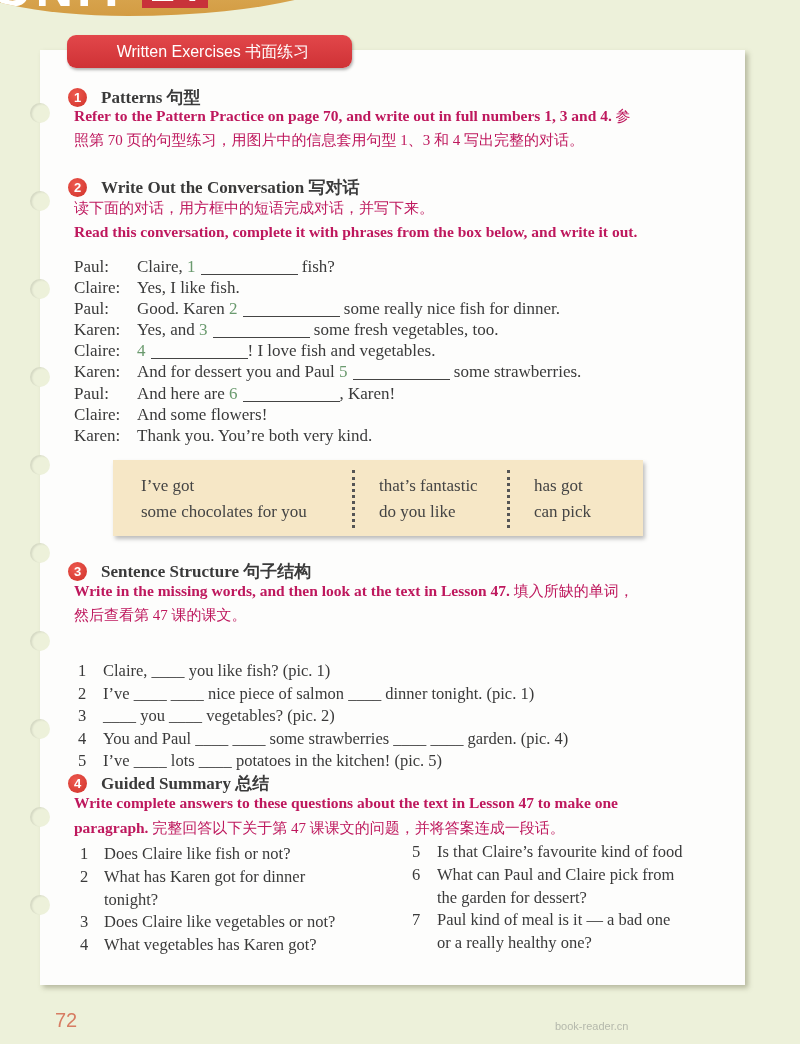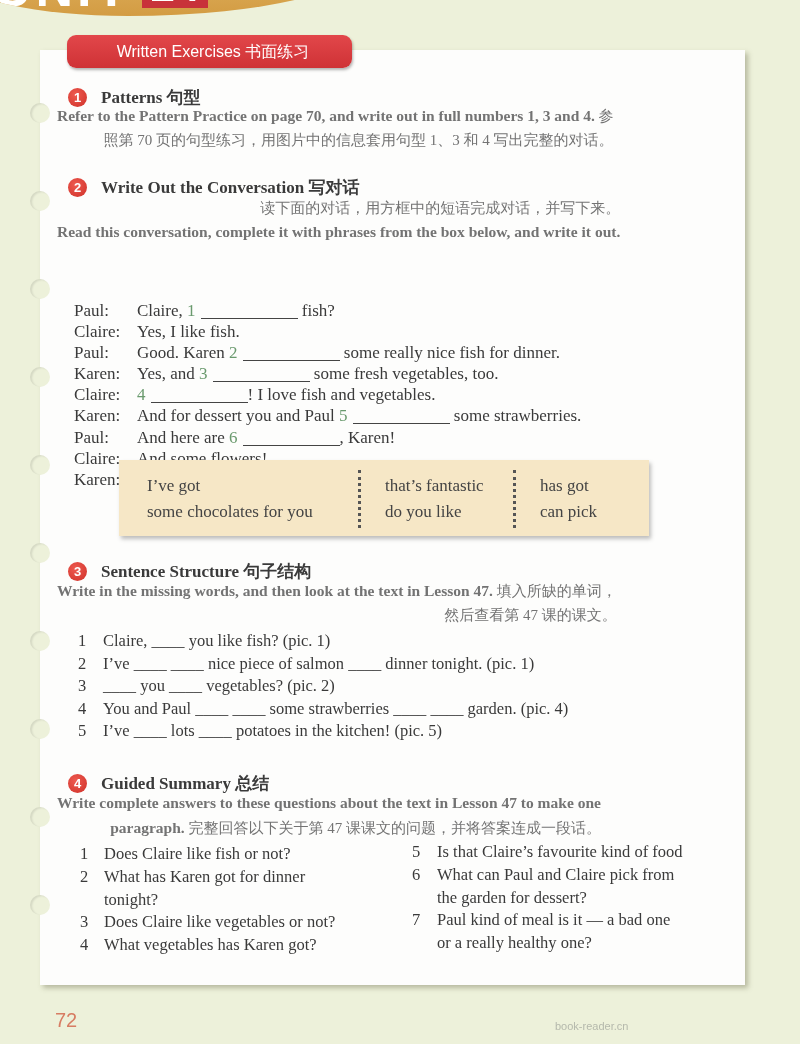--- a/index.html
+++ b/index.html
@@ -6,34 +6,34 @@
   #page{position:relative;width:800px;height:1044px;overflow:hidden;background:#edf1da;font-family:"Liberation Serif",serif;color:#333;}
   .banner{position:absolute;left:-40px;top:-48px;width:420px;height:64px;border-radius:0 0 60% 40%/0 0 100% 60%;background:linear-gradient(180deg,#e2b665 0%,#d39c43 100%);overflow:hidden;}
   .banner .word{position:absolute;left:34px;top:6px;font-family:"Liberation Sans",sans-serif;font-weight:bold;font-size:52px;color:#fff;letter-spacing:4px;}
   .banner .numbox{position:absolute;left:182px;top:10px;width:66px;height:46px;background:#c8323a;color:#fff;font-family:"Liberation Sans",sans-serif;font-weight:bold;font-size:44px;text-align:center;line-height:48px;}
   .sheet{position:absolute;left:40px;top:50px;width:705px;height:935px;background:#fdfdfc;box-shadow:3px 3px 5px rgba(80,80,50,.35);}
   .hole{position:absolute;left:30px;width:20px;height:20px;border-radius:50%;background:#edf1da;box-shadow:inset 2px 1px 2px rgba(0,0,0,.10);}
   .pill{position:absolute;left:67px;top:35px;width:278px;height:33px;border-radius:9px;background:linear-gradient(180deg,#e2474a 0%,#cf3236 100%);box-shadow:1px 2px 3px rgba(0,0,0,.3);color:#fff;font-family:"Liberation Sans",sans-serif;font-weight:normal;font-size:16px;line-height:33px;text-align:center;white-space:nowrap;padding-left:7px;}
   .sec-head{position:absolute;left:68px;height:22px;display:flex;align-items:center;white-space:nowrap;}
   .circ{width:19px;height:19px;border-radius:50%;background:radial-gradient(circle at 40% 35%,#ee5a50,#cf3028);color:#fff;font-family:"Liberation Sans",sans-serif;font-weight:bold;font-size:13px;line-height:19px;text-align:center;margin-right:14px;}
   .sec-title{font-weight:bold;font-size:17px;color:#3a3a3a;}
-  .instr{position:absolute;left:57px;white-space:nowrap;color:#737373;text-align:right;}
+  .instr{position:absolute;left:74px;white-space:nowrap;color:#be185d;}
   .instr .ln{height:24px;line-height:24px;}
   .instr .en{font-weight:bold;font-size:15.5px;}
   .instr .zh{font-size:15px;}
   .dialogue{position:absolute;left:74px;top:256px;font-size:17px;color:#3a3a3a;}
   .dl-row{height:21.1px;line-height:21.1px;white-space:pre;position:relative;}
-  .dl-row .spk{display:inline-block;width:63px;margin-top:44px;}
+  .dl-row .spk{display:inline-block;width:63px;}
   .dl-row .num{color:#6a9a6e;}
   .blank{display:inline-block;width:97px;height:12px;border-bottom:1px solid #444;vertical-align:-3px;margin-left:5px;}
-  .phrase-box{position:absolute;left:119px;top:460px;width:530px;height:76px;background:#f6e7c6;box-shadow:2px 3px 4px rgba(0,0,0,.25);font-size:17px;color:#444;}
+  .phrase-box{position:absolute;left:113px;top:460px;width:530px;height:76px;background:#f6e7c6;box-shadow:2px 3px 4px rgba(0,0,0,.25);font-size:17px;color:#444;}
   .pcol{position:absolute;top:13px;white-space:nowrap;}
   .pcol div{height:26px;line-height:26px;}
   .pdiv{position:absolute;top:10px;height:58px;width:0;border-left:3px dotted #555;}
-  .s3-items{position:absolute;left:78px;top:630px;font-size:16.5px;color:#3a3a3a;}
+  .s3-items{position:absolute;left:78px;top:660px;font-size:16.5px;color:#3a3a3a;}
   .s3-item{height:22.5px;line-height:22.5px;white-space:nowrap;}
   .s3-item .n{display:inline-block;width:25px;}
   .qcol{position:absolute;font-size:16.5px;color:#3a3a3a;}
   .q{display:flex;white-space:nowrap;}
   .q .n{width:24px;line-height:22.8px;}
   .q .lines div{height:22.8px;line-height:22.8px;}
   .pagenum{position:absolute;left:55px;top:1009px;font-family:"Liberation Sans",sans-serif;font-size:20px;color:#d77d63;}
   .watermark{position:absolute;left:555px;top:1020px;font-family:"Liberation Sans",sans-serif;font-size:11px;color:#b5b9ac;}
 </style>
 </head>

